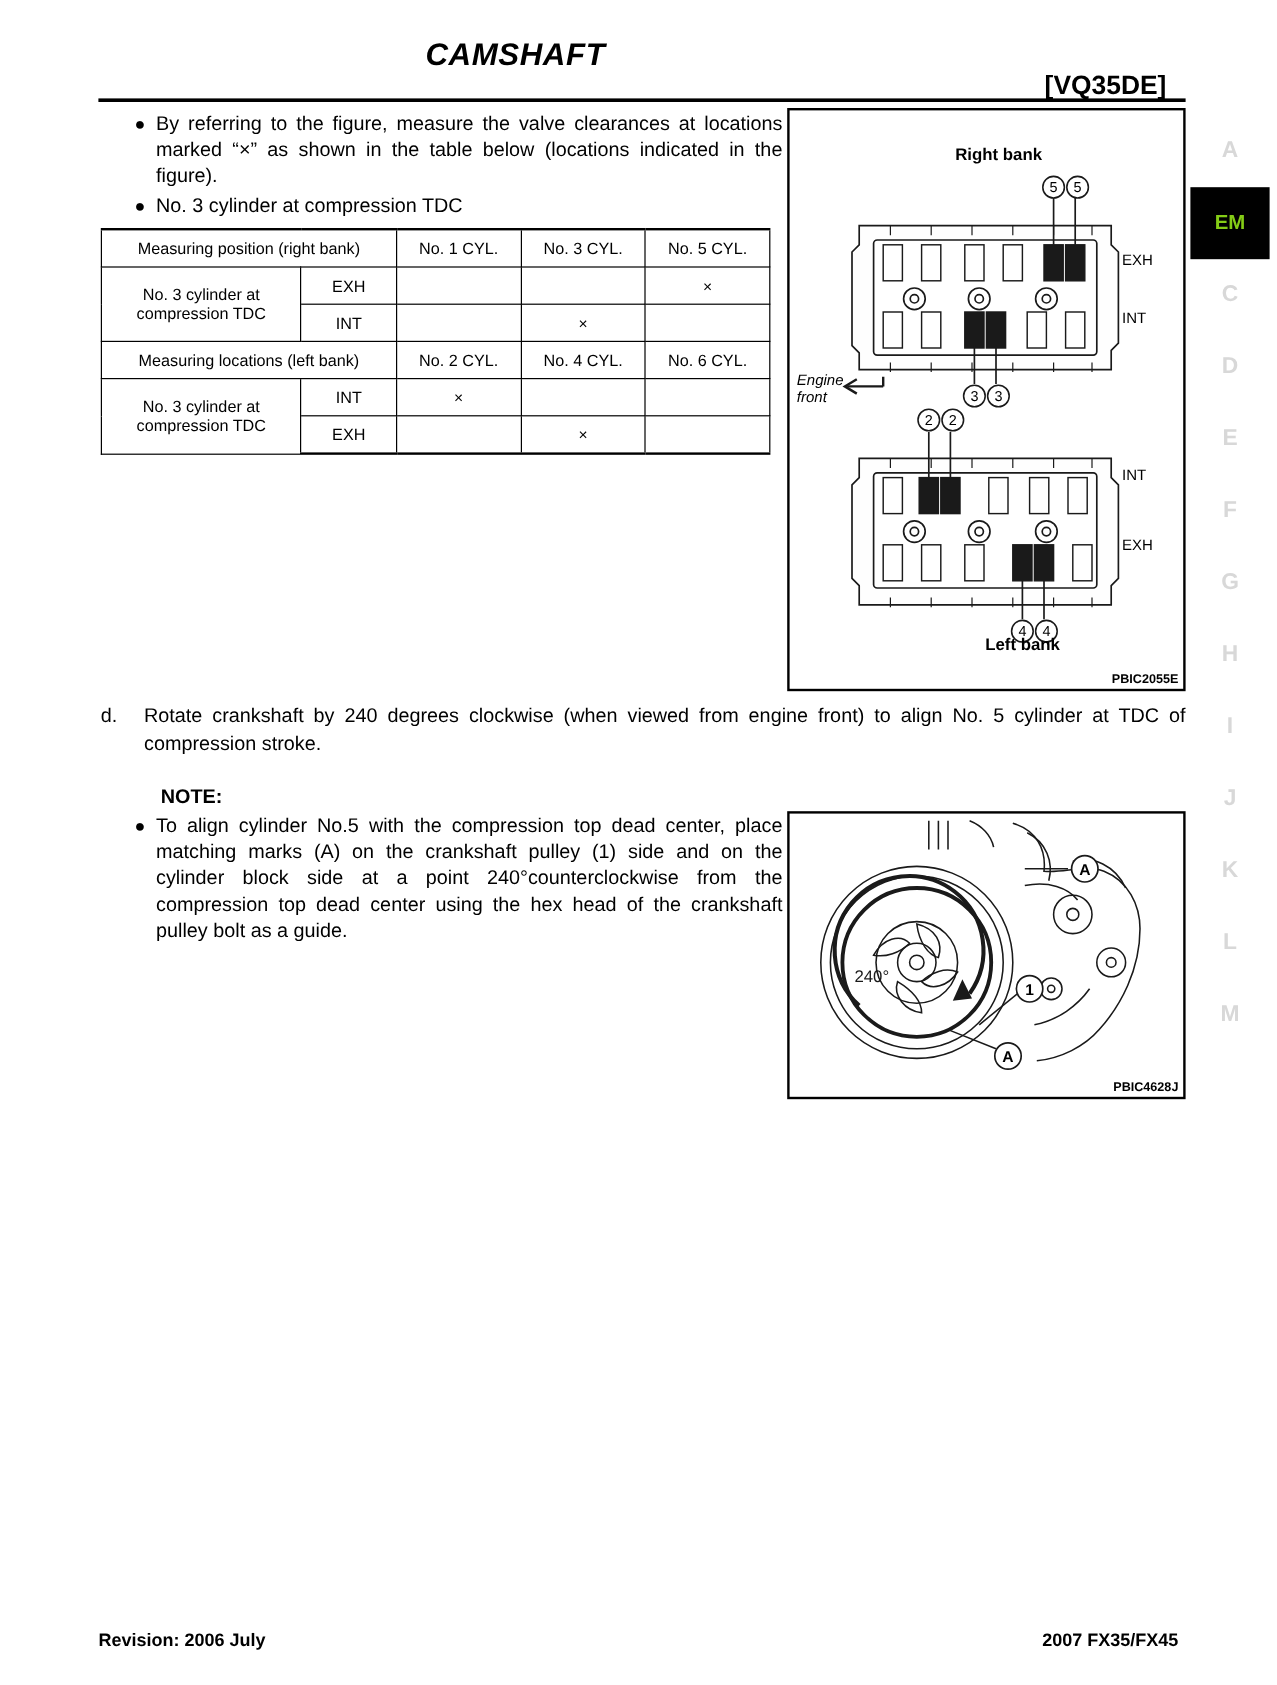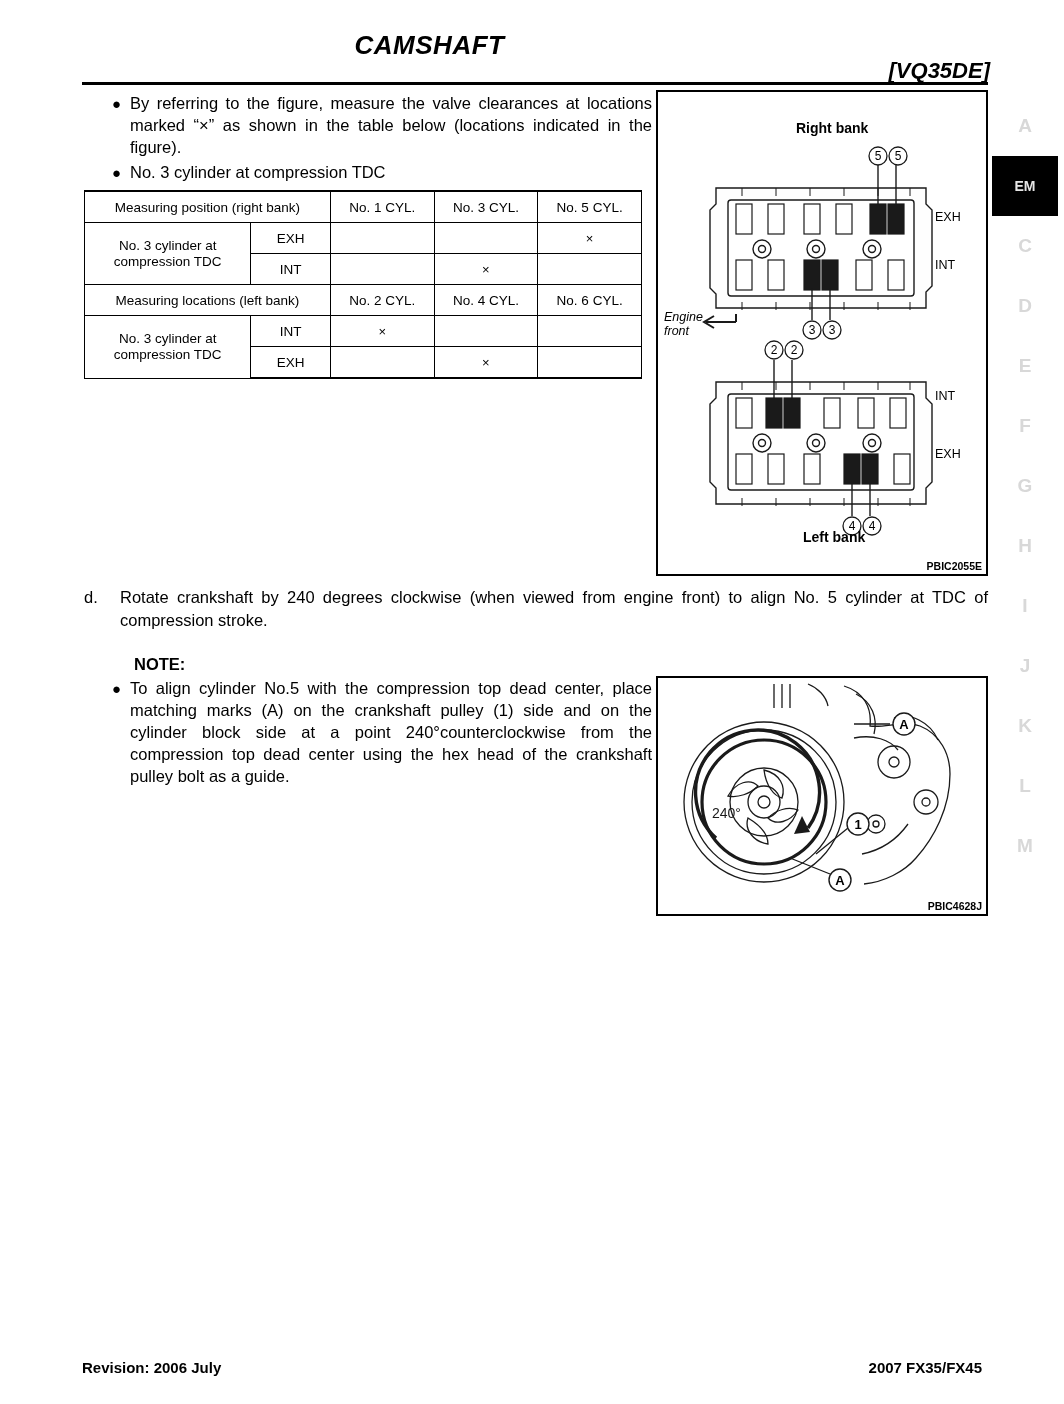--- a/index.html
+++ b/index.html
@@ -29,24 +29,23 @@
     width: 859px;
     text-align: center;
     font-size: 26px;
     font-weight: bold;
     font-style: italic;
     letter-spacing: 0.5px;
   }
   .engine-code {
     position: absolute;
     top: 58px;
-    right: 74px;
+    right: 92px;
     font-size: 22px;
     font-weight: bold;
-    font-style: italic;
   }
   .header-rule {
     position: absolute;
     top: 82px;
     left: 82px;
     width: 906px;
     height: 3px;
     background: #000;
   }
 
@@ -60,22 +59,22 @@
   .tab-item {
     height: 60px;
     line-height: 60px;
     text-align: center;
     font-size: 19px;
     font-weight: bold;
     color: #d8d8d8;
   }
   .tab-item.active {
     background: #000;
-    color: #e5e5e5;
-    font-size: 14px;
+    color: #84cc16;
+    font-size: 17px;
   }
 
   
   .bullet-block {
     position: absolute;
     top: 92px;
     left: 112px;
     width: 540px;
   }
   .bullet-row {
@@ -426,21 +425,21 @@
         <circle cx="136" cy="258" r="9" fill="#fff" stroke="#1a1a1a" stroke-width="1.3"></circle>
         <text x="136" y="262">2</text>
         <circle cx="194" cy="434" r="9" fill="#fff" stroke="#1a1a1a" stroke-width="1.3"></circle>
         <text x="194" y="438">4</text>
         <circle cx="214" cy="434" r="9" fill="#fff" stroke="#1a1a1a" stroke-width="1.3"></circle>
         <text x="214" y="438">4</text>
       </g>
     </svg>
 
     <div class="fig-label" style="top:28px; left:138px;">Right bank</div>
-    <div class="fig-label" style="top:437px; left:145px;">Left bank</div>
+    <div class="fig-label" style="top:437px; left:163px;">Left bank</div>
     <div class="fig-label small" style="top:118px; left:277px;">EXH</div>
     <div class="fig-label small" style="top:166px; left:277px;">INT</div>
     <div class="fig-label small" style="top:297px; left:277px;">INT</div>
     <div class="fig-label small" style="top:355px; left:277px;">EXH</div>
     <div class="fig-label small" style="top:218px; left:6px; line-height:14px; white-space:pre;font-style:italic;">Engine
 front</div>
     <div class="fig-code">PBIC2055E</div>
   </div>
 
   <div class="step-d">

